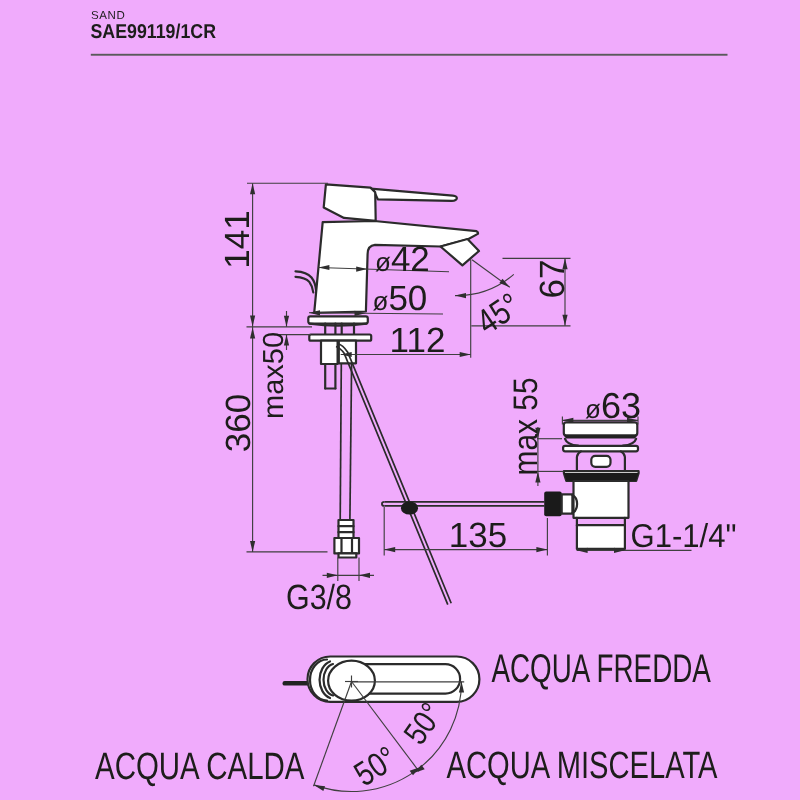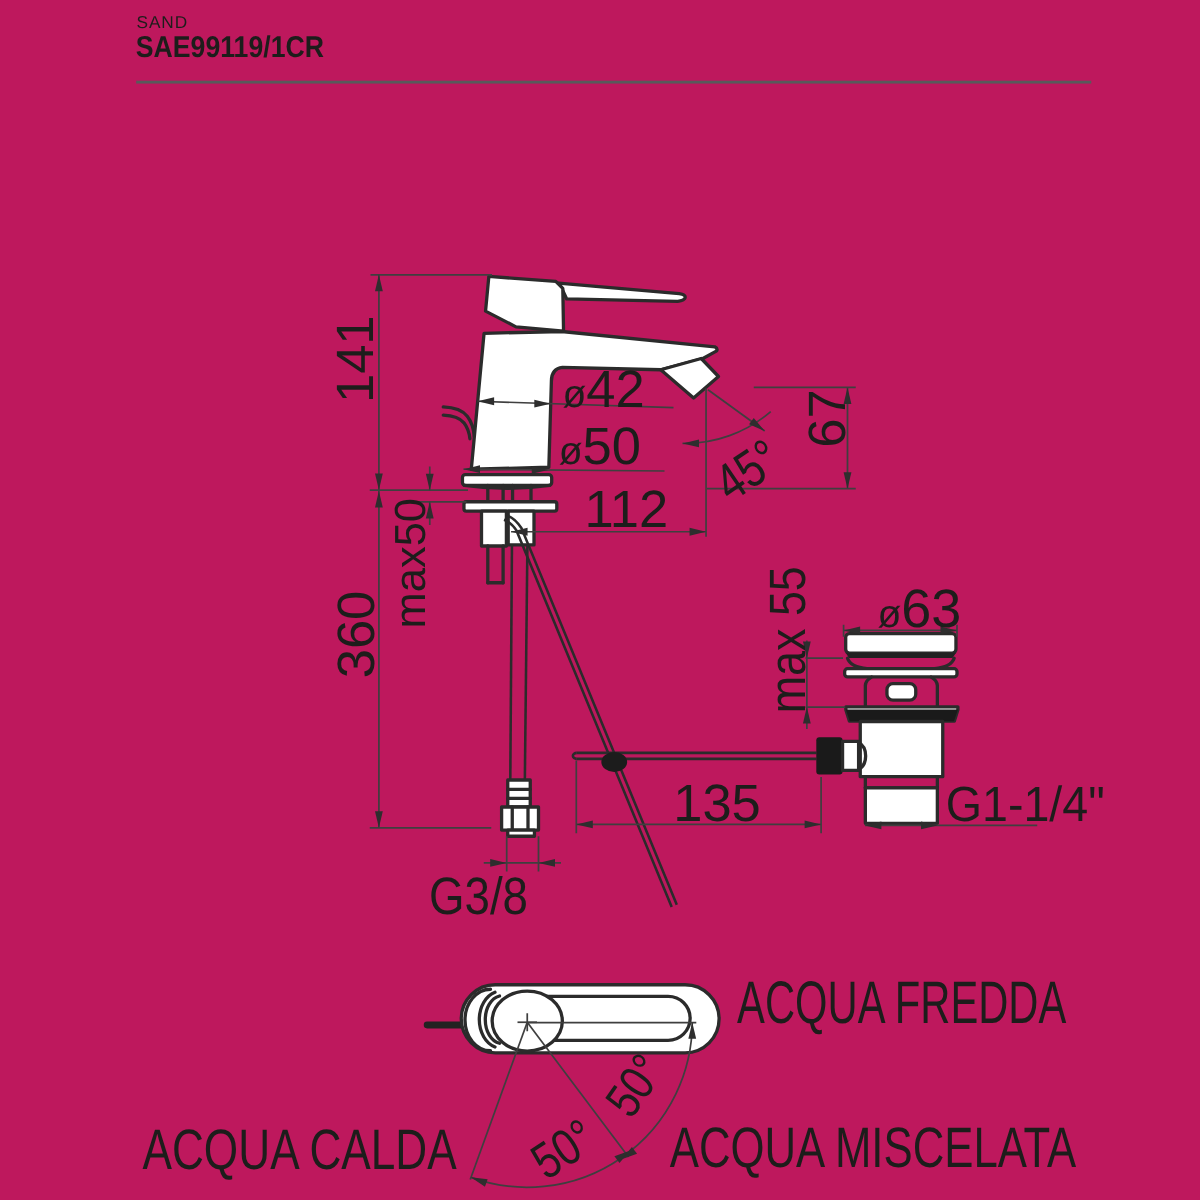--- a/index.html
+++ b/index.html
@@ -1,16 +1,16 @@
 <!DOCTYPE html>
 <html><head>
 <meta charset="utf-8">
 <style>
   html,body{margin:0;padding:0;background:#ffffff;-webkit-font-smoothing:antialiased;}
-  #page{position:relative;width:800px;height:800px;background:#be185d;overflow:hidden;}
+  #page{position:relative;width:800px;height:800px;background:#f0abfc;overflow:hidden;}
   svg{position:absolute;top:0;left:0;}
   text{font-family:"Liberation Sans",sans-serif;fill:#1d1d1b;text-rendering:geometricPrecision;}
   .obj{fill:none;stroke:#2b2b2b;stroke-width:2.2;stroke-linejoin:round;stroke-linecap:round;}
   .objf{fill:#ffffff;stroke:#2b2b2b;stroke-width:2.2;stroke-linejoin:round;}
   .thin{fill:none;stroke:#3f3f3f;stroke-width:1.15;}
   .rod{fill:none;stroke:#2b2b2b;stroke-width:1.7;}
   .ah{fill:#2e2e2e;stroke:none;}
 </style>
 </head>
 <body>

